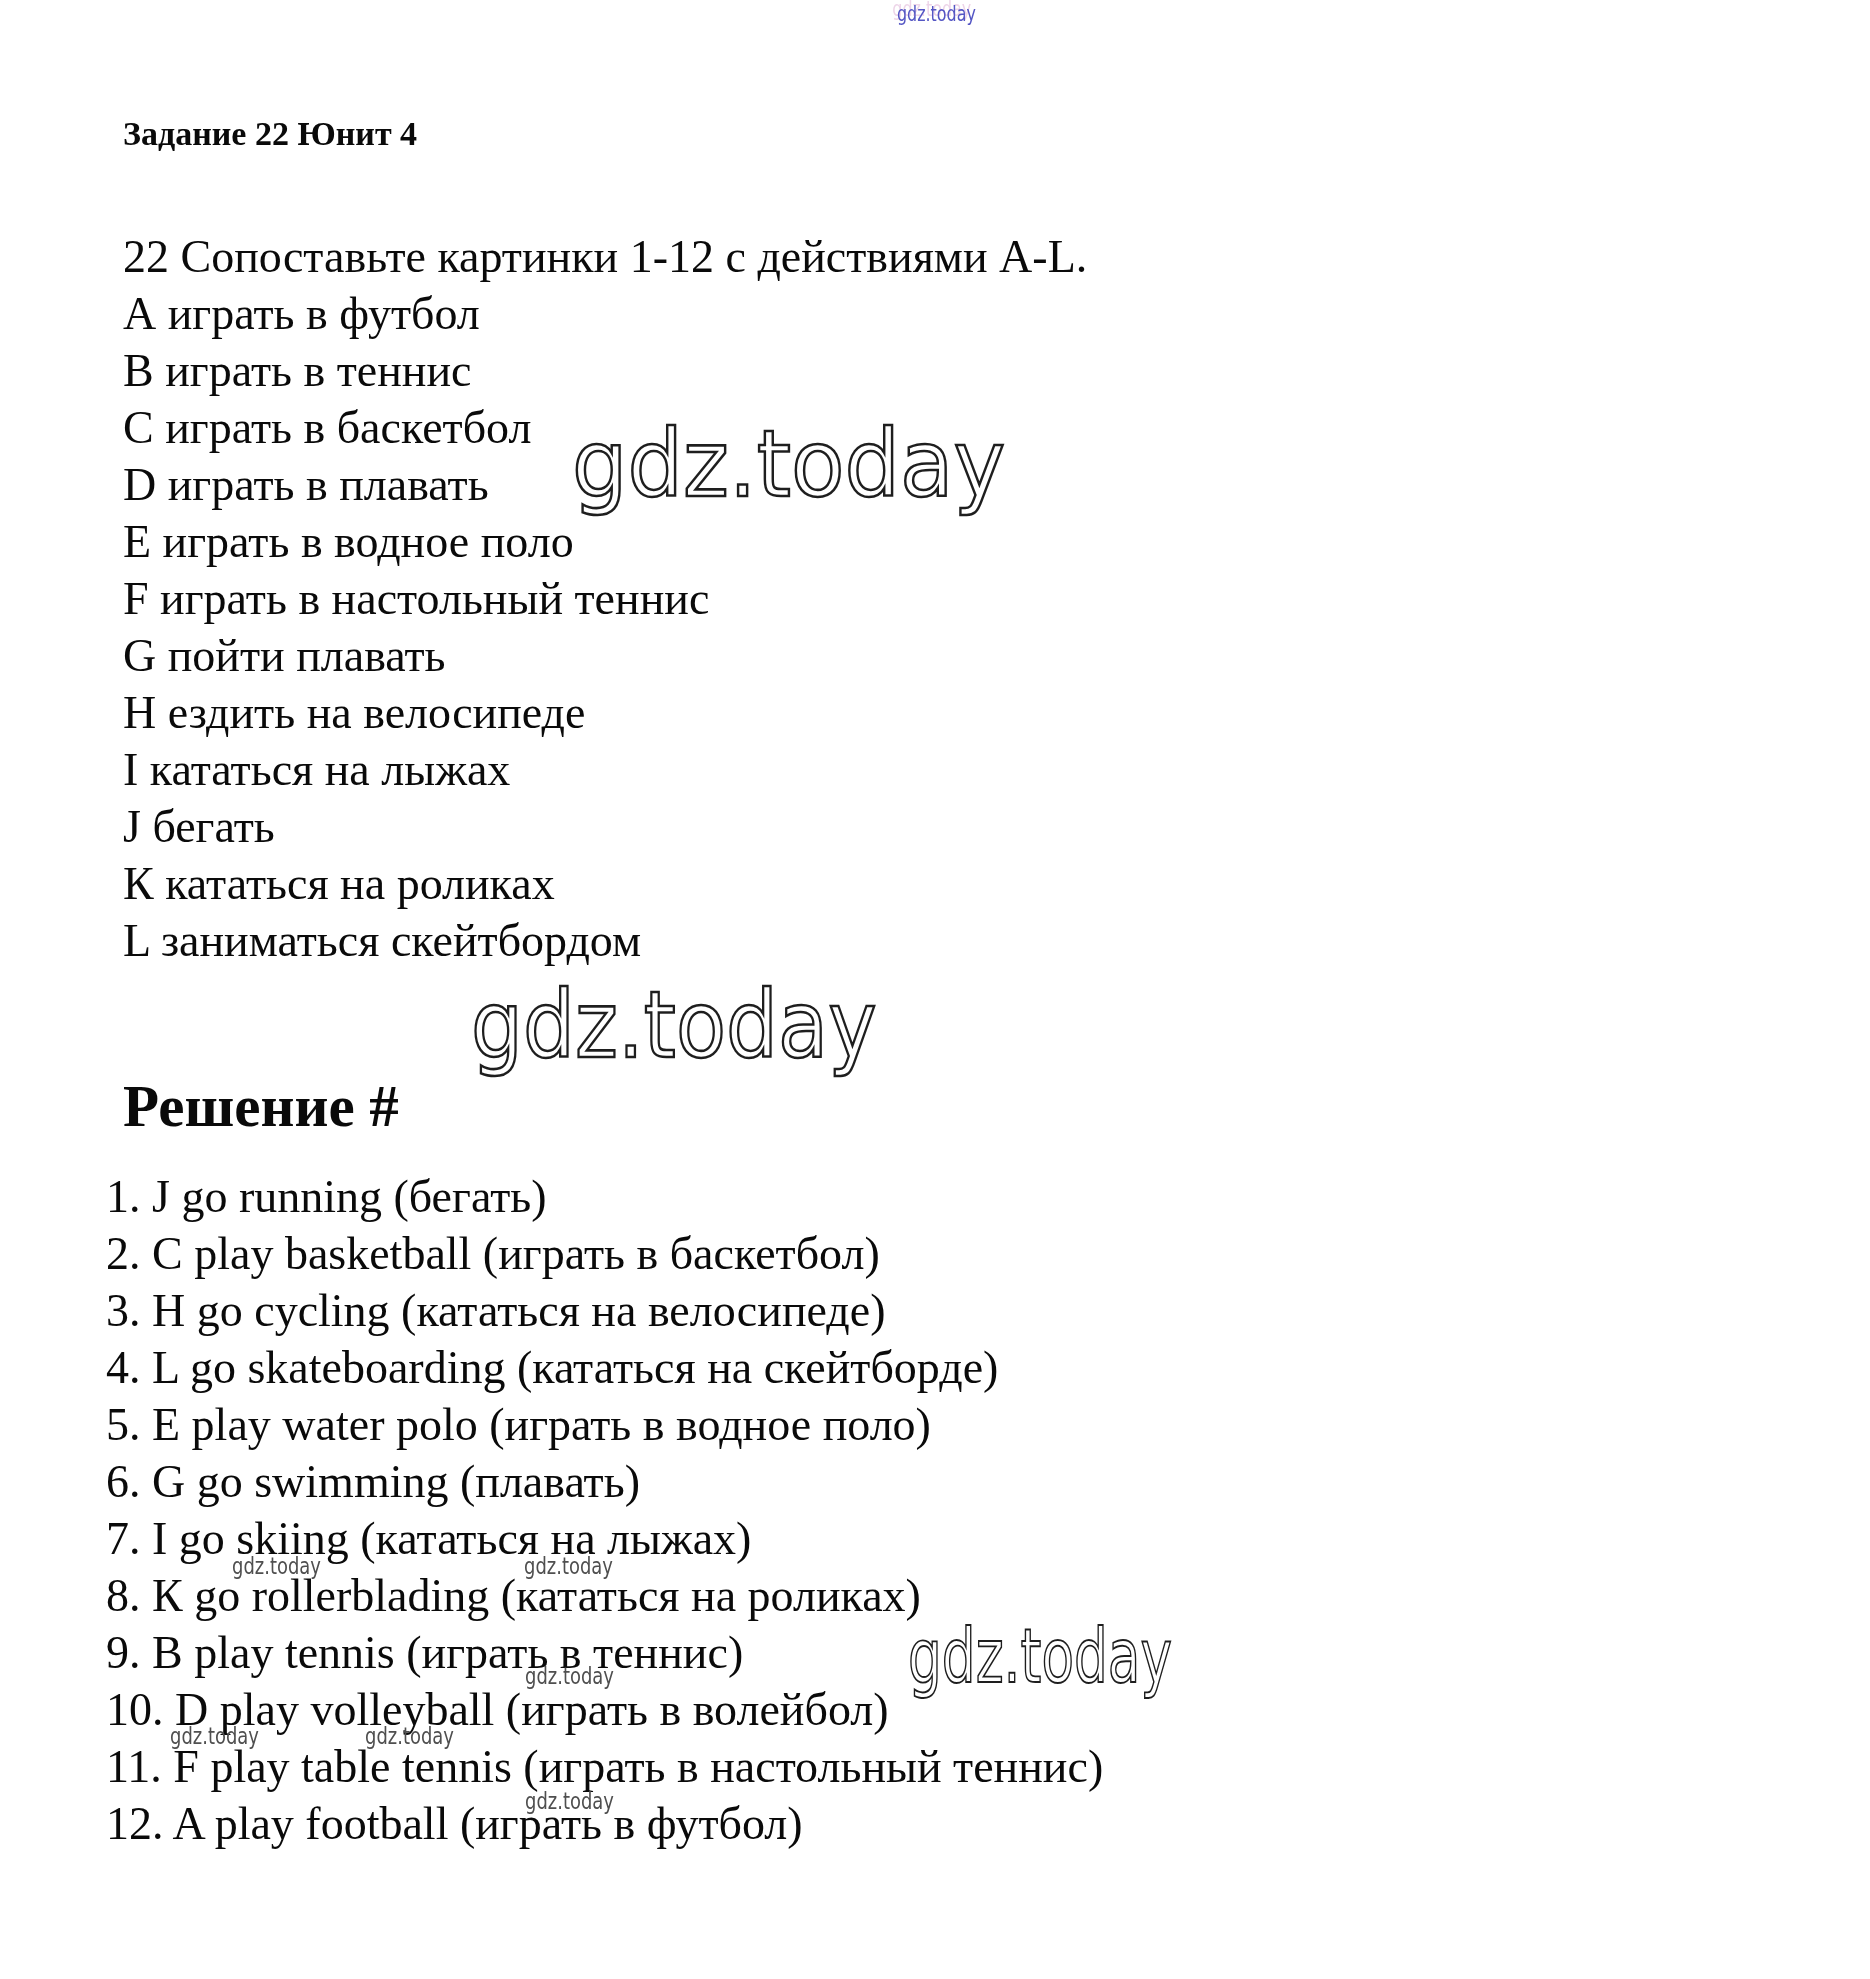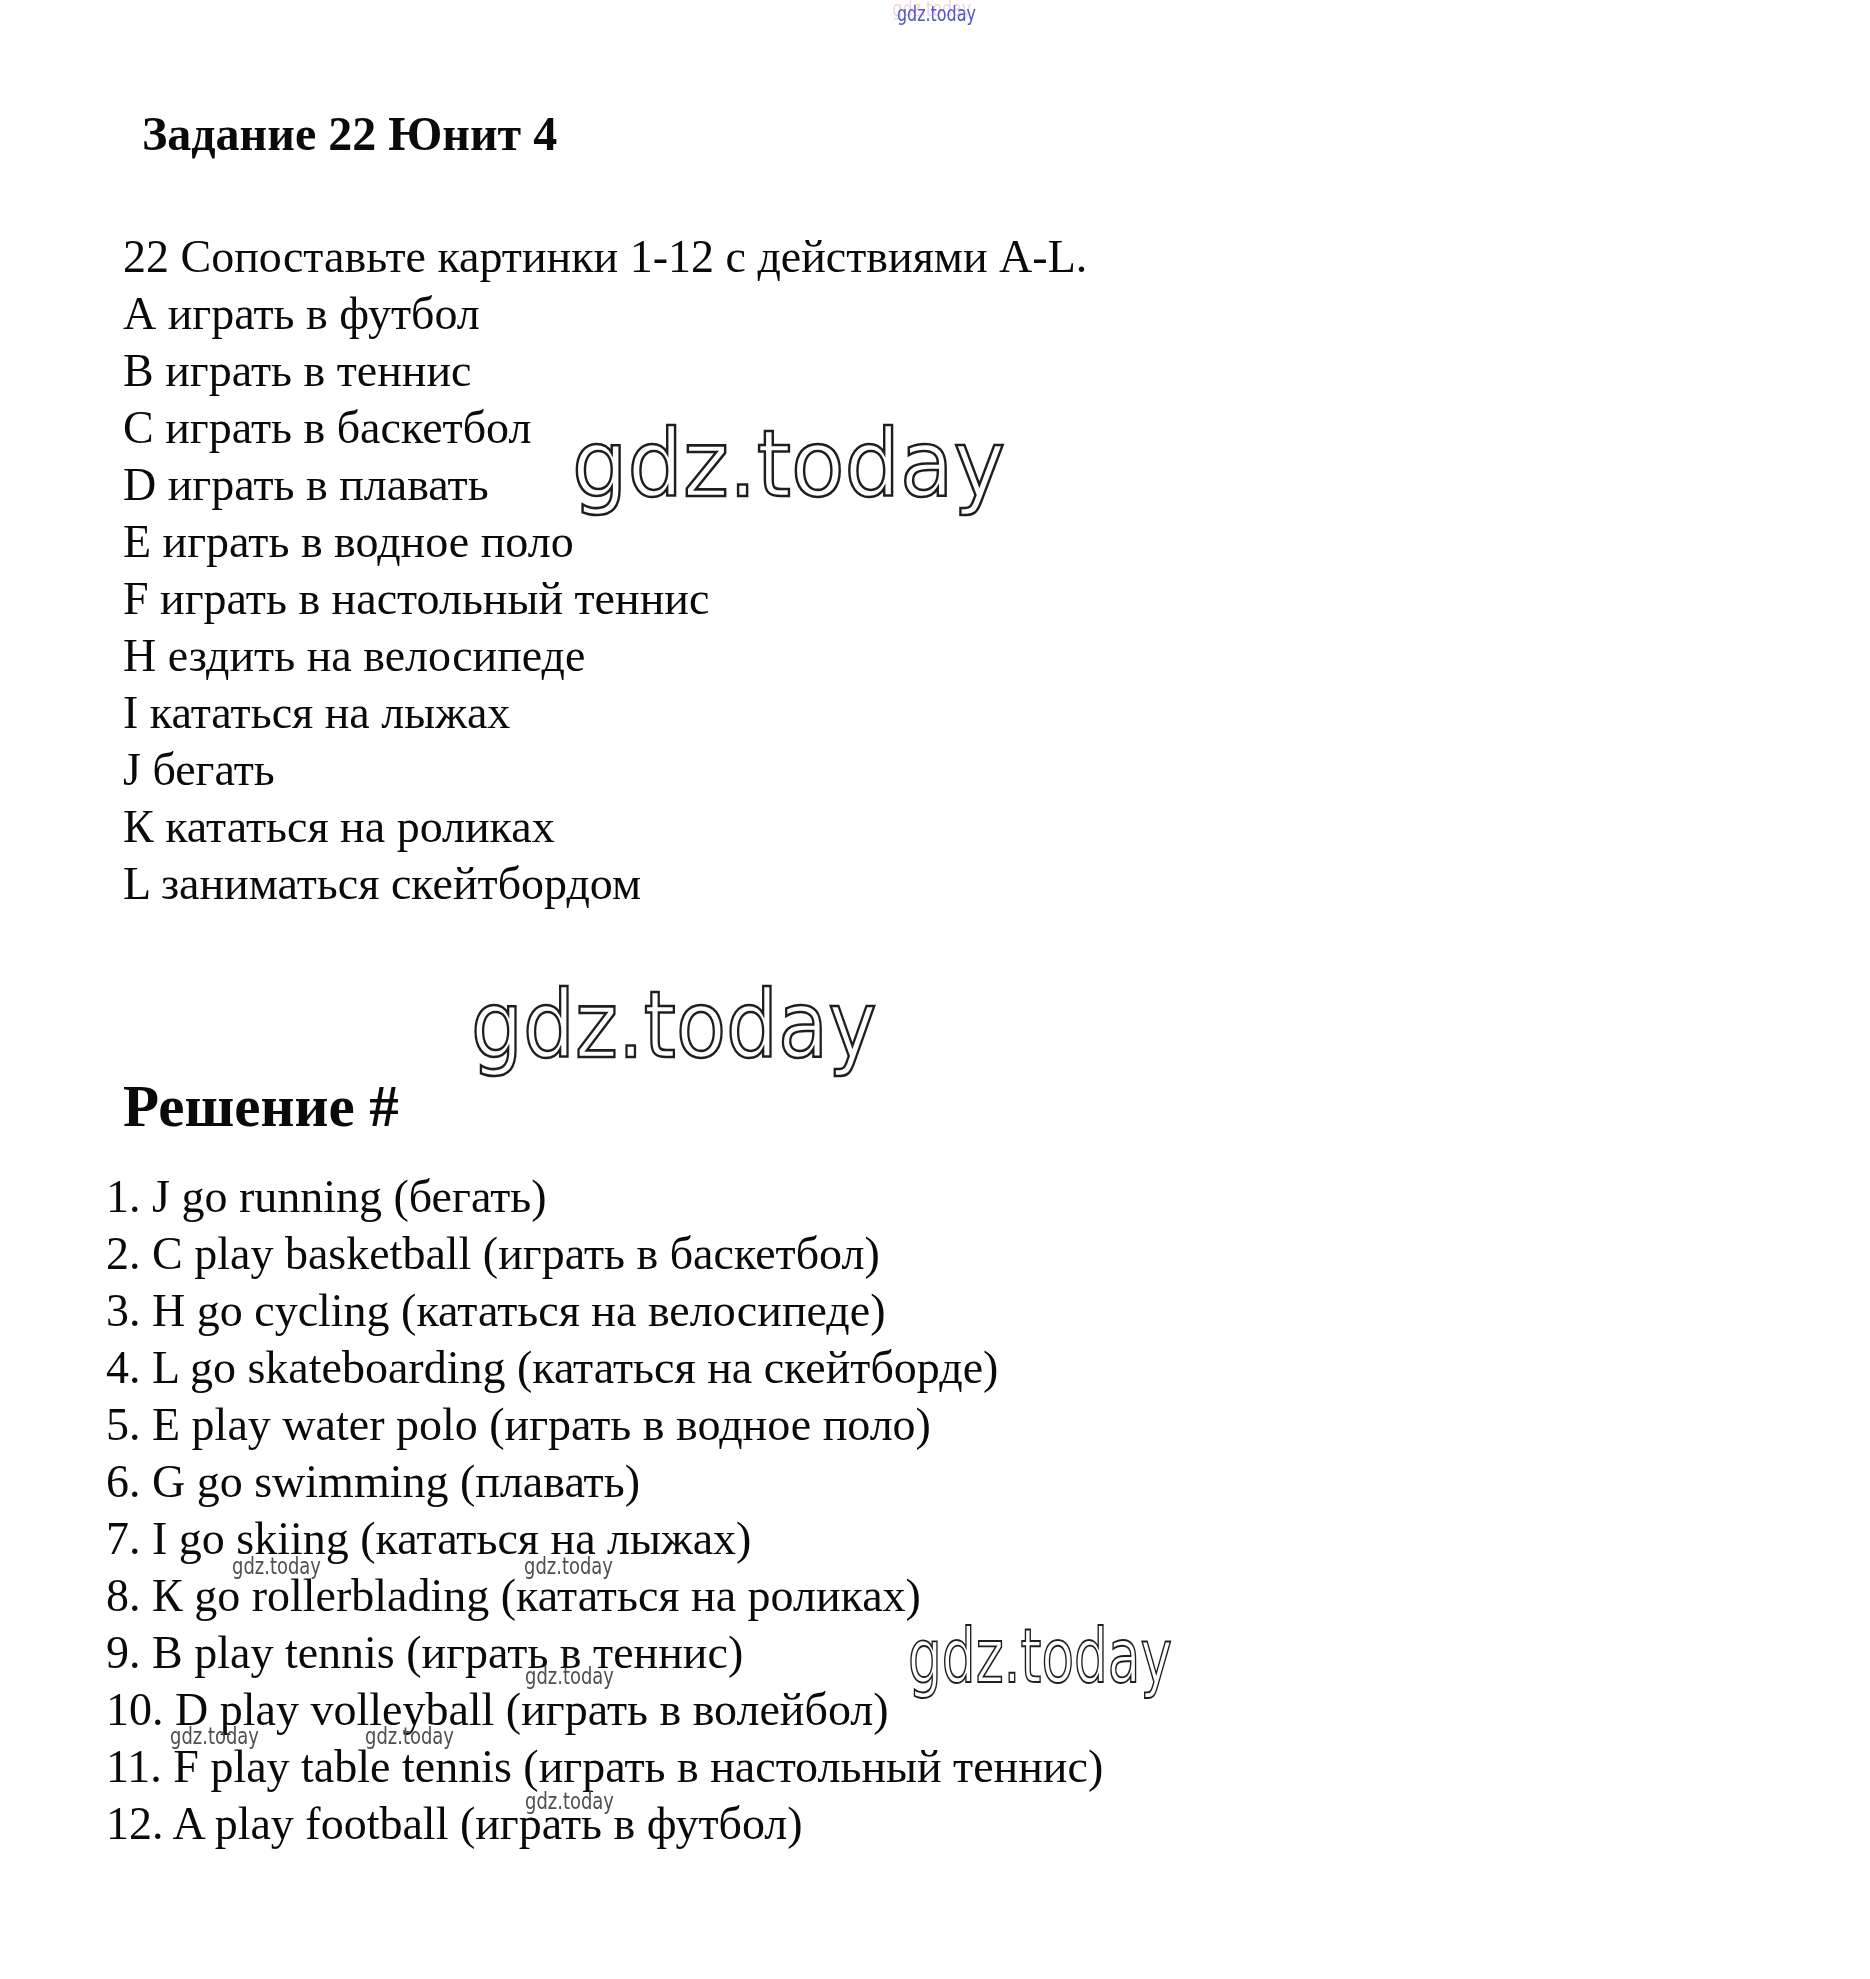--- a/index.html
+++ b/index.html
@@ -3,21 +3,21 @@
 <meta charset="utf-8">
 <style>
   html,body { margin:0; padding:0; background:#ffffff; }
   .page {
     position:relative; width:1871px; height:1900px;
     background:#ffffff; overflow:hidden;
     font-family:"Liberation Serif", serif; color:#0a0a0a;
   }
   .doc-title {
     position:absolute; left:123px; top:104px;
-    font-size:48px; font-weight:bold; line-height:60px; white-space:nowrap;margin-left:19px;
+    font-size:34px; font-weight:bold; line-height:60px; white-space:nowrap;
   }
   .task-list {
     position:absolute; left:123px; top:228px;
     font-size:46px; line-height:57px;
   }
   .sol-heading {
     position:absolute; left:123px; top:1078px;
     font-size:59px; font-weight:bold; line-height:57px; white-space:nowrap;
   }
   .sol-list {
@@ -66,20 +66,21 @@
       <div class="line">В играть в теннис</div>
 
       <div class="line">С играть в баскетбол</div>
 
       <div class="line">D играть в плавать</div>
 
       <div class="line">Е играть в водное поло</div>
 
       <div class="line">F играть в настольный теннис</div>
 
+      <div class="line">G пойти плавать</div>
 
       <div class="line">Н ездить на велосипеде</div>
 
       <div class="line">I кататься на лыжах</div>
 
       <div class="line">J бегать</div>
 
       <div class="line">К кататься на роликах</div>
 
       <div class="line">L заниматься скейтбордом</div>

